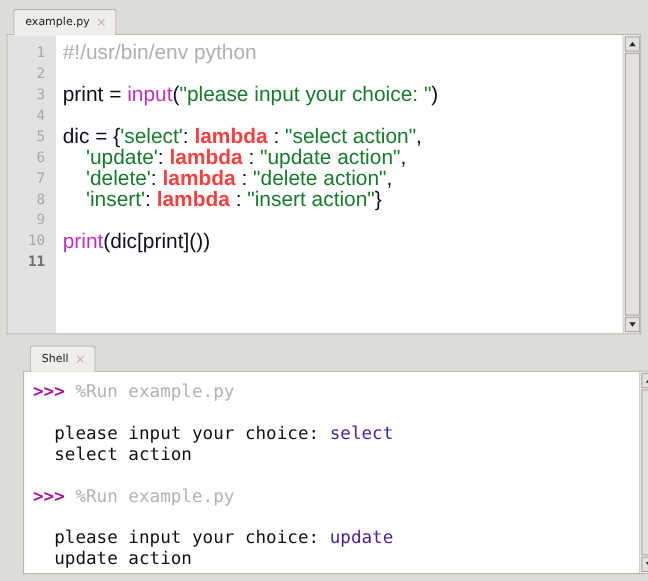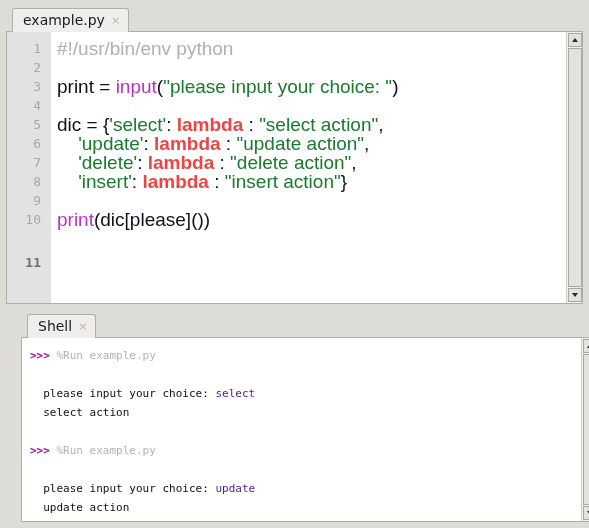--- a/index.html
+++ b/index.html
@@ -36,21 +36,21 @@
     box-sizing: border-box;
     background: #efeeea;
     border: 1px solid #b0aea8;
     border-bottom: none;
     border-radius: 3px 3px 0 0;
     font-size: 13px;
     color: #1b1b1b;
     z-index: 3;
   }
   .tab-label {
-    font-size: 14px;
+    font-size: 10px;
     line-height: 13px;
     color: #1b1b1b;
     white-space: nowrap;
   }
   .tab-close {
     font-size: 11px;
     line-height: 11px;
     color: #b9b4ae;
     padding-bottom: 1px;
   }
@@ -87,21 +87,21 @@
   }
   .gutter .ln {
     display: block;
     height: 19px;
     line-height: 19px;
     padding-right: 9px;
     font-family: "DejaVu Sans Mono", "Liberation Mono", monospace;
     font-size: 13px;
     color: #a8a8a8;
   }
-  .gutter .ln.cur { color: #6f6f6f; font-weight: bold; margin-top: 24px; }
+  .gutter .ln.cur { color: #6f6f6f; font-weight: bold; }
 
   .code {
     flex: 1 1 auto;
     padding: 7px 0 0 6px;
     box-sizing: border-box;
     background: #ffffff;
     overflow: hidden;
   }
   .code .row {
     height: 19px;
@@ -128,21 +128,21 @@
     padding: 8px 0 0 8px;
     box-sizing: border-box;
     background: #ffffff;
     overflow: hidden;
   }
   .shell-body .row {
     height: 19px;
     line-height: 19px;
     white-space: pre;
     font-family: "DejaVu Sans Mono", "Liberation Mono", monospace;
-    font-size: 11px;
+    font-size: 16px;
     color: #101010;
   }
   .sh-prompt { color: #a0149b; font-weight: bold; }
   .sh-magic  { color: #b3b3b3; }
   .sh-out    { color: #101010; }
   .sh-in     { color: #4c1d95; }
 
   
   .vscroll {
     position: absolute;
@@ -214,21 +214,21 @@
       <div class="code" id="editor-code">
           <div class="row"><span class="tok-comment">#!/usr/bin/env python</span></div>
           <div class="row">&nbsp;</div>
           <div class="row"><span class="tok-plain">print = </span><span class="tok-fn">input</span><span class="tok-plain">(</span><span class="tok-str">"please input your choice: "</span><span class="tok-plain">)</span></div>
           <div class="row">&nbsp;</div>
           <div class="row"><span class="tok-plain">dic = {</span><span class="tok-str">'select'</span><span class="tok-plain">: </span><span class="tok-kw">lambda</span><span class="tok-plain"> : </span><span class="tok-str">"select action"</span><span class="tok-plain">,</span></div>
           <div class="row"><span class="tok-plain">    </span><span class="tok-str">'update'</span><span class="tok-plain">: </span><span class="tok-kw">lambda</span><span class="tok-plain"> : </span><span class="tok-str">"update action"</span><span class="tok-plain">,</span></div>
           <div class="row"><span class="tok-plain">    </span><span class="tok-str">'delete'</span><span class="tok-plain">: </span><span class="tok-kw">lambda</span><span class="tok-plain"> : </span><span class="tok-str">"delete action"</span><span class="tok-plain">,</span></div>
           <div class="row"><span class="tok-plain">    </span><span class="tok-str">'insert'</span><span class="tok-plain">: </span><span class="tok-kw">lambda</span><span class="tok-plain"> : </span><span class="tok-str">"insert action"</span><span class="tok-plain">}</span></div>
           <div class="row">&nbsp;</div>
-          <div class="row"><span class="tok-fn">print</span><span class="tok-plain">(dic[please]())</span></div>
+          <div class="row"><span class="tok-fn">print</span><span class="tok-plain">(dic[print]())</span></div>
           <div class="row">&nbsp;</div>
         </div>
     </div>
 
     <div class="vscroll">
       <div class="sb-btn up">
         <span class="arrow up"></span>
       </div>
       <div class="sb-thumb" style="top:16px; bottom:16px;"></div>
       <div class="sb-btn down">

